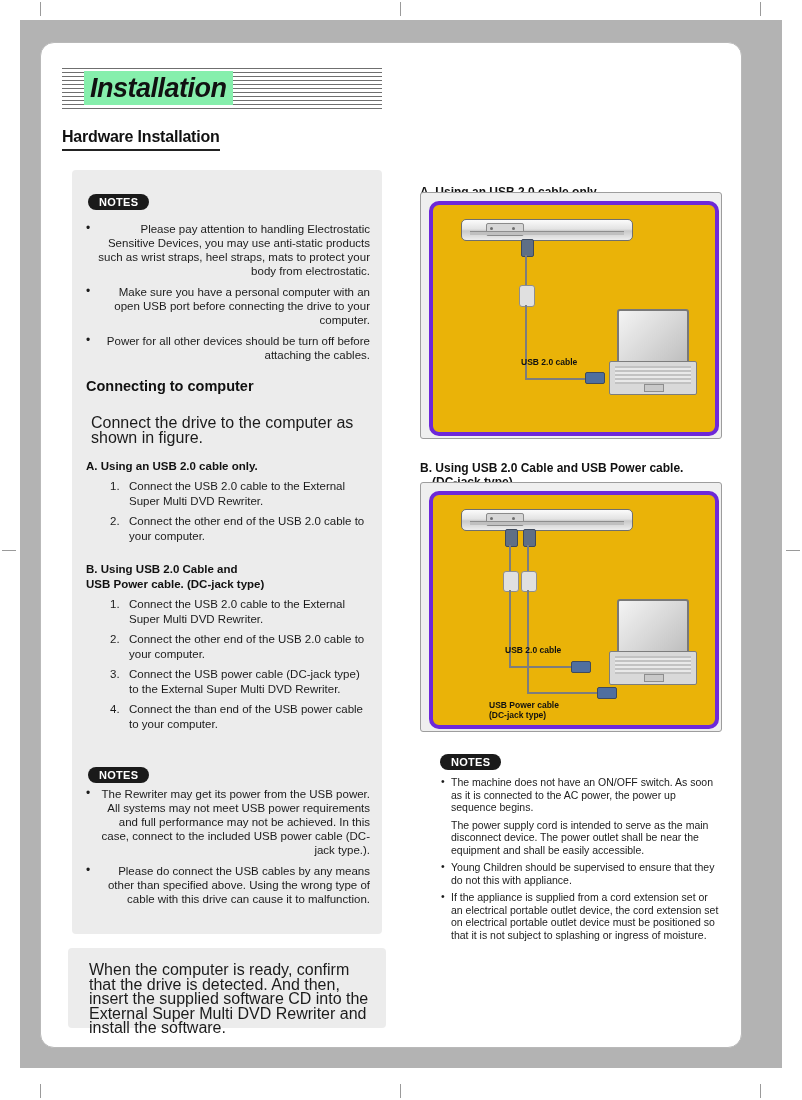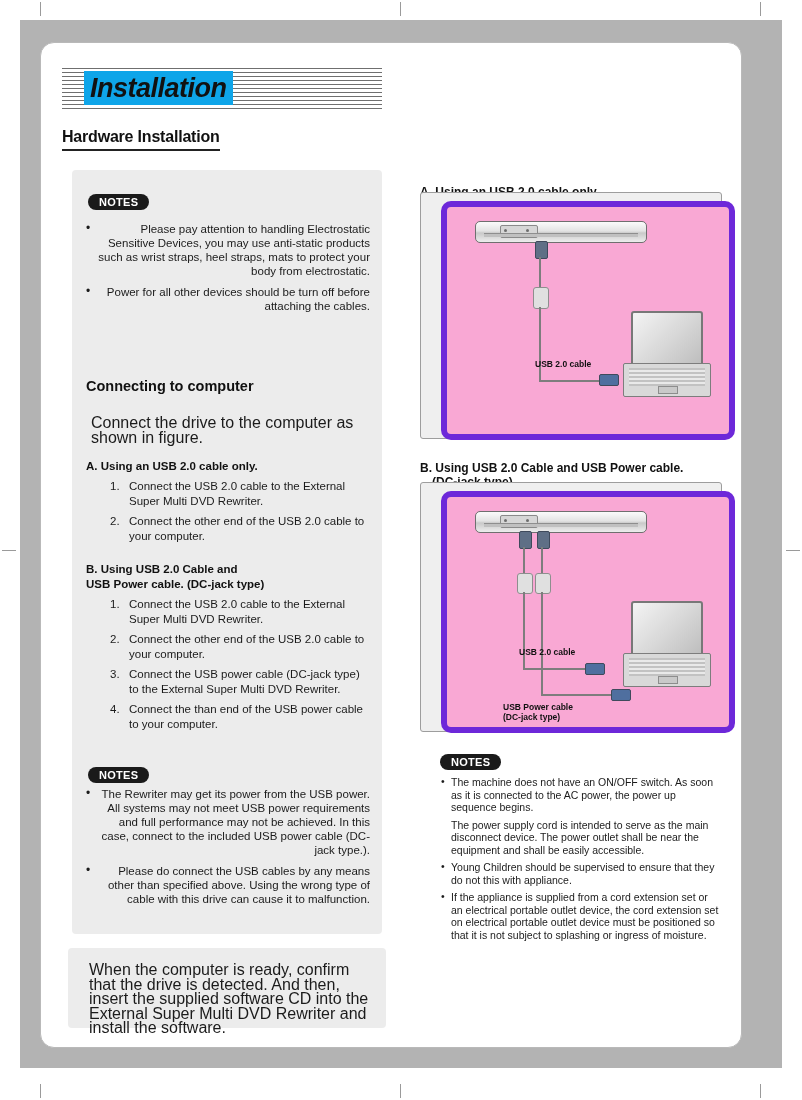--- a/index.html
+++ b/index.html
@@ -29,21 +29,21 @@
     background:repeating-linear-gradient(
       to bottom,
       #6f6f6f 0px,#6f6f6f 1px,
       #ffffff 1px,#ffffff 4px);
   }
   .title-band .txt{
     position:absolute;left:22px;top:3px;
     font-size:27px;font-weight:bold;font-style:italic;
     letter-spacing:-0.5px;
     color:#111;
-    background:#0ea5e9;
+    background:#86efac;
     padding:0 6px;
     line-height:34px;
   }
   h2.section{
     position:absolute;left:62px;top:128px;
     margin:0;font-size:16px;font-weight:bold;color:#111;
     border-bottom:2px solid #222;padding-bottom:3px;
     letter-spacing:-0.2px;
   }
   
@@ -85,23 +85,22 @@
 
   
   .rhead{
     font-size:12px;font-weight:bold;color:#111;line-height:14px;
   }
   .figbox{
     position:absolute;border:1px solid #9d9d9d;background:#efefef;
     border-radius:3px;
   }
   .figinner{
-    position:absolute;border:6px solid #6d28d9;background:#f9a8d4;
+    position:absolute;border:4px solid #6d28d9;background:#eab308;
     border-radius:10px;
-    margin-left:12px;
   }
   
   .drive{
     position:absolute;border:1px solid #6f6f6f;border-radius:5px;
     background:linear-gradient(to bottom,#fbfbfb 0%,#e3e3e3 45%,#c9c9c9 55%,#ededed 100%);
   }
   .drive .slot{
     position:absolute;left:8px;top:11px;right:8px;height:3px;
     background:#c0c0c0;border-top:1px solid #8e8e8e;
   }
@@ -173,20 +172,21 @@
 <h2 class="section" data-name="section-heading">Hardware Installation</h2>
 
 <div class="panel" id="left-panel" data-name="left-notes-panel"></div>
 
 <div class="abs" data-name="notes-badge-1" style="left:88px;top:192px;">
   <span class="notes-badge">NOTES</span>
 </div>
 
 <ul class="bullets" data-name="notes-list-1" style="position:absolute;left:86px;top:222px;width:284px;">
   <li data-name="list-item">Please pay attention to handling Electrostatic Sensitive Devices, you may use anti-static products such as wrist straps, heel straps, mats to protect your body from electrostatic.</li>
+  <li data-name="list-item">Make sure you have a personal computer with an open USB port before connecting the drive to your computer.</li>
   <li data-name="list-item">Power for all other devices should be turn off before attaching the cables.</li>
 </ul>
 
 <h3 class="sub abs" data-name="connecting-heading" style="left:86px;top:378px;">Connecting to computer</h3>
 <p class="body abs" data-name="connecting-body" style="left:86px;top:411px;width:280px;">Connect the drive to the computer as shown in figure.</p>
 
 <p class="bold-head abs" data-name="case-a-heading" style="left:86px;top:459px;width:290px;">A. Using an USB 2.0 cable only.</p>
 <ol class="steps" data-name="case-a-steps" style="position:absolute;left:110px;top:479px;width:260px;">
   <li data-name="list-item"><span class="num">1.</span><span>Connect the USB 2.0 cable to the External Super Multi DVD Rewriter.</span></li>
   <li data-name="list-item"><span class="num">2.</span><span>Connect the other end of the USB 2.0 cable to your computer.</span></li>

